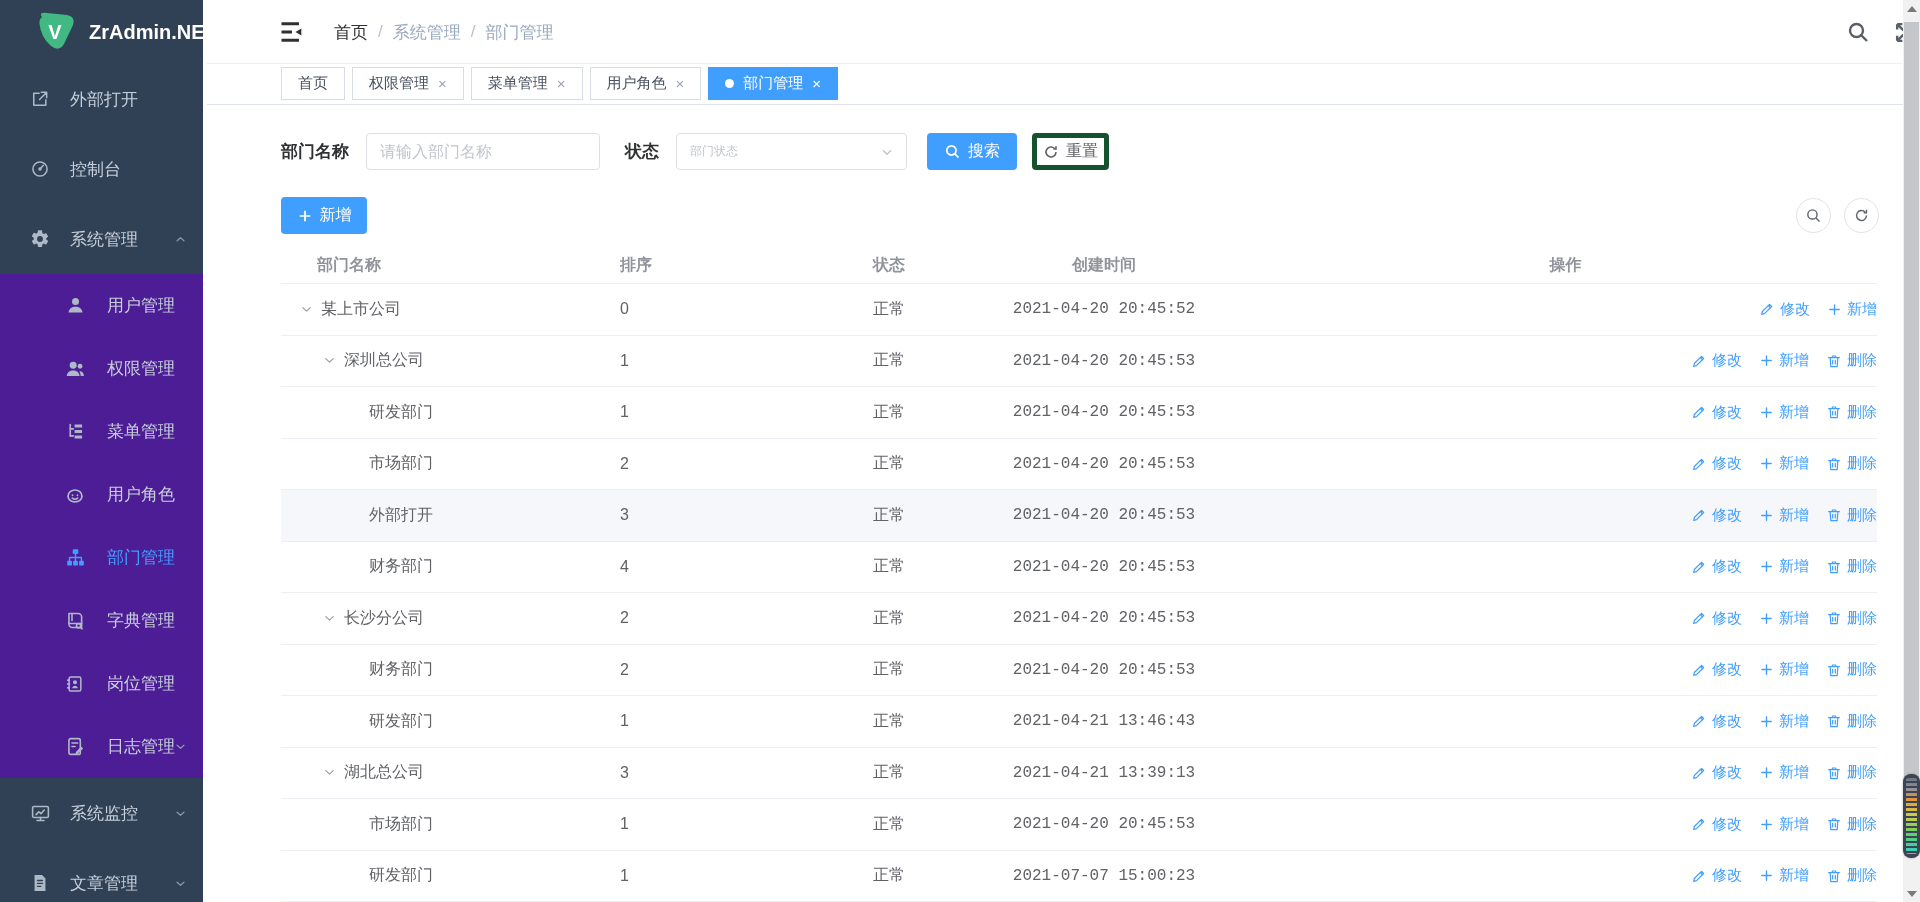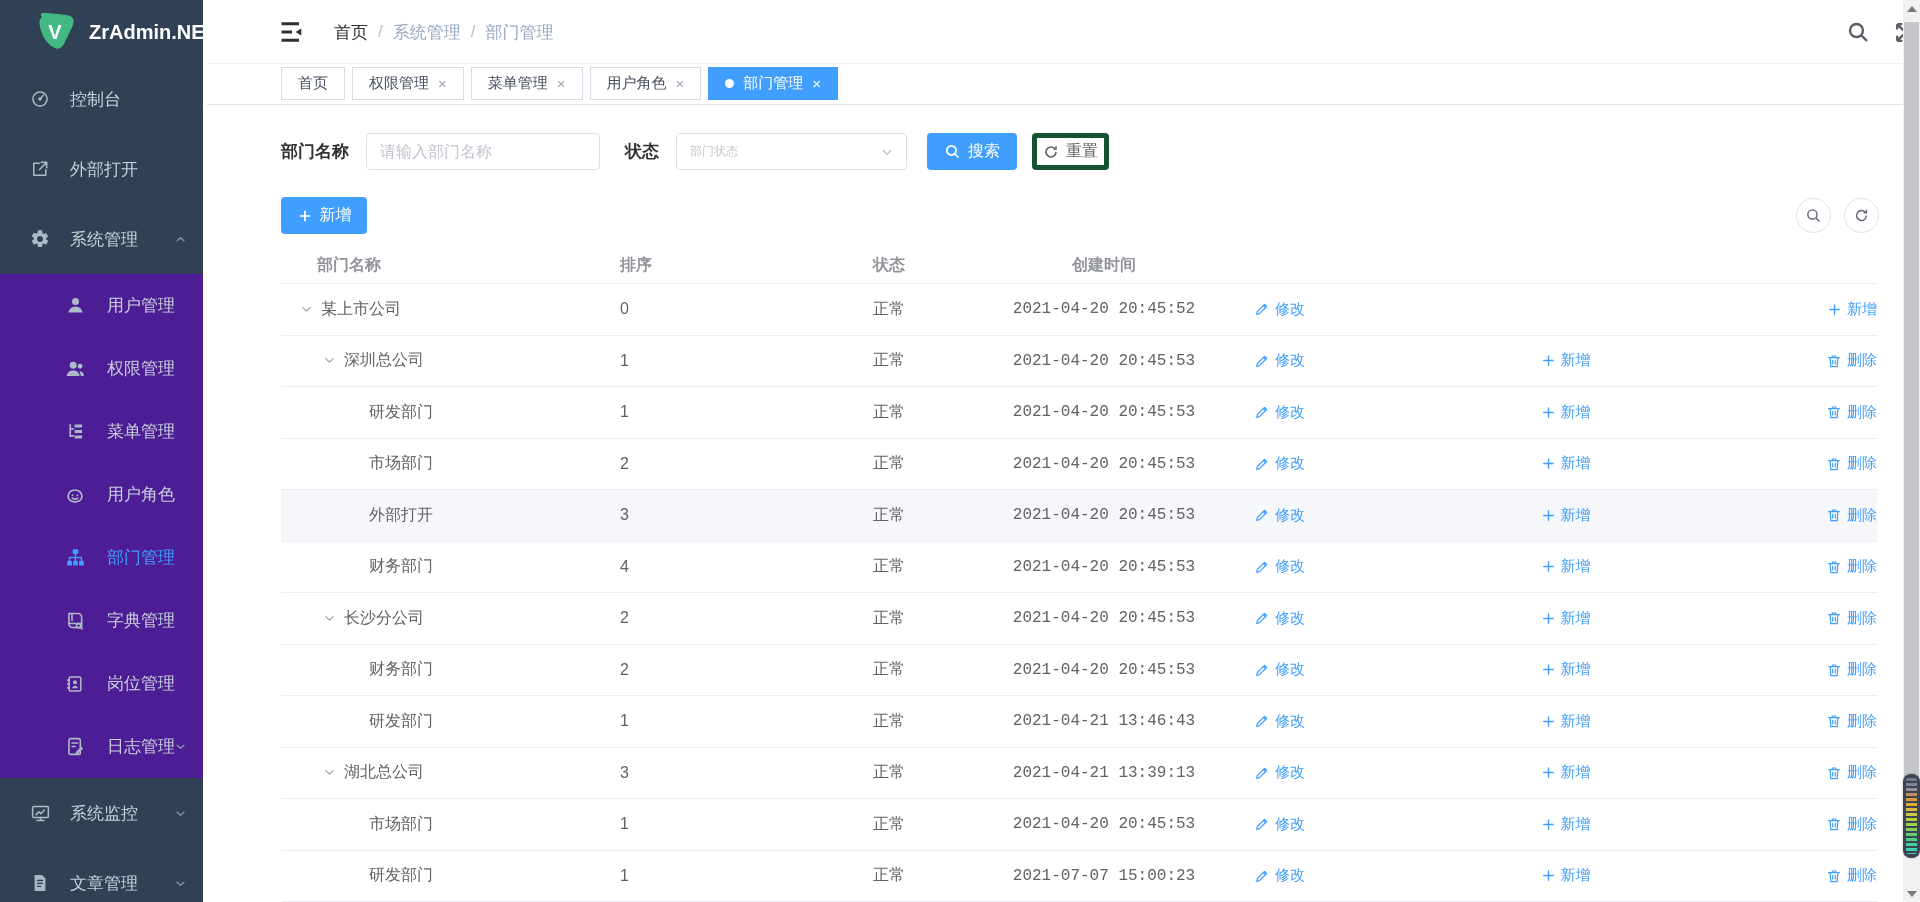--- a/index.html
+++ b/index.html
@@ -72,21 +72,21 @@
   .th-0 { padding-left:36px; } .th-1 { padding-left:26px; }
   .th-2, .th-3, .th-4 { text-align:center; }
   .t-row { height:51.5px; border-bottom:1px solid #ebeef5; color:#606266; font-size:16px; }
   .t-row.hl { background:#f5f7fa; }
   .cell-name { display:flex; align-items:center; padding-left:18px; }
   .tree-indent { flex:0 0 auto; }
   .tree-chev { width:22px; flex:0 0 auto; color:#97a0ae; display:flex; align-items:center; cursor:pointer; }
   .tree-spacer { width:24px; flex:0 0 auto; }
   .cell-order { padding-left:26px; }
   .cell-status, .cell-created { text-align:center;font-family:Liberation Mono, monospace; }
-  .cell-actions { display:flex; justify-content:space-between; gap:17px; }
+  .cell-actions { display:flex; justify-content:flex-end; gap:17px; }
   .action-link { color:#409eff; font-size:15px; display:flex; align-items:center; gap:5px; cursor:pointer; white-space:nowrap; }
   .a-icon { display:flex; }
 
   
   .scrollbar { position:absolute; right:0; top:0; width:17px; height:902px; background:#f1f1f1; z-index:9; }
   .sb-arrow { position:absolute; left:0; width:17px; height:17px; display:flex; align-items:center; justify-content:center; cursor:pointer; }
   .sb-up { top:0; } .sb-down { bottom:0; }
   .tri-up { width:0; height:0; border-left:5px solid transparent; border-right:5px solid transparent; border-bottom:6px solid #7a7a7a; }
   .tri-down { width:0; height:0; border-left:5px solid transparent; border-right:5px solid transparent; border-top:6px solid #7a7a7a; }
   .sb-thumb { position:absolute; left:1px; top:22px; width:15px; height:834px; background:#c4c6ca; cursor:pointer; }
@@ -107,35 +107,35 @@
         <path d="M9 6 Q5 1 14 2 L34 4 Q43 5.5 40 14 L31 33 Q26 41.5 17.5 34.5 Q8 26 6.5 13 Q6 8 9 6 Z" fill="#42b983"></path>
       </svg>
       <span class="logo-v">V</span>
     </span>
     <span class="logo-title">ZrAdmin.NET</span>
   </div>
   <nav>
       <div class="menu-top-item">
         <span class="m-icon">
           <svg width="20" height="20" viewBox="0 0 24 24" fill="none" stroke="currentColor" stroke-width="1.8" stroke-linecap="round" stroke-linejoin="round">
+            <path d="M11 5H4.5v14.5H19V13"></path>
+            <path d="M13.5 4H20v6.5M20 4l-8.5 8.5"></path>
+          </svg>
+        </span>
+        <span>外部打开</span>
+      </div>
+      <div class="menu-top-item">
+        <span class="m-icon">
+          <svg width="20" height="20" viewBox="0 0 24 24" fill="none" stroke="currentColor" stroke-width="1.8" stroke-linecap="round" stroke-linejoin="round">
             <circle cx="12" cy="12" r="8.5"></circle>
             <path d="M12 12l4-4.5"></path>
             <circle cx="12" cy="12" r="1.2" fill="currentColor"></circle>
           </svg>
         </span>
         <span>控制台</span>
-      </div>
-      <div class="menu-top-item">
-        <span class="m-icon">
-          <svg width="20" height="20" viewBox="0 0 24 24" fill="none" stroke="currentColor" stroke-width="1.8" stroke-linecap="round" stroke-linejoin="round">
-            <path d="M11 5H4.5v14.5H19V13"></path>
-            <path d="M13.5 4H20v6.5M20 4l-8.5 8.5"></path>
-          </svg>
-        </span>
-        <span>外部打开</span>
       </div>
       <div class="menu-top-item">
         <span class="m-icon">
           <svg width="20" height="20" viewBox="0 0 24 24" fill="currentColor">
             <path d="M19.43 12.98c.04-.32.07-.65.07-.98s-.03-.66-.07-.98l2.11-1.65a.5.5 0 0 0 .12-.64l-2-3.46a.5.5 0 0 0-.61-.22l-2.49 1a7.3 7.3 0 0 0-1.69-.98l-.38-2.65A.5.5 0 0 0 14 1.5h-4a.5.5 0 0 0-.49.42l-.38 2.65c-.61.25-1.17.59-1.69.98l-2.49-1a.5.5 0 0 0-.61.22l-2 3.46a.5.5 0 0 0 .12.64l2.11 1.65c-.04.32-.07.65-.07.98s.03.66.07.98l-2.11 1.65a.5.5 0 0 0-.12.64l2 3.46c.14.24.42.34.61.22l2.49-1c.52.39 1.08.73 1.69.98l.38 2.65c.05.28.27.42.49.42h4c.22 0 .44-.14.49-.42l.38-2.65a7.3 7.3 0 0 0 1.69-.98l2.49 1c.19.12.47.02.61-.22l2-3.46a.5.5 0 0 0-.12-.64l-2.11-1.65zM12 15.5a3.5 3.5 0 1 1 0-7 3.5 3.5 0 0 1 0 7z"></path>
           </svg>
         </span>
         <span>系统管理</span>
         <span class="m-chev">
           <svg width="15" height="15" viewBox="0 0 24 24" fill="none" stroke="currentColor" stroke-width="2" stroke-linecap="round" stroke-linejoin="round">
@@ -403,20 +403,21 @@
       </span>
     </div>
   </div>
 
   <div class="dept-table">
     <div class="t-grid t-head">
         <div class="th-0">部门名称</div>
         <div class="th-1">排序</div>
         <div class="th-2">状态</div>
         <div class="th-3">创建时间</div>
+        <div class="th-4">操作</div>
       </div>
     <div>
         <div class="t-grid t-row">
           <div class="cell-name">
             <span class="tree-indent" style="width: 0px;"></span>
             <span class="tree-chev">
               <svg width="15" height="15" viewBox="0 0 24 24" fill="none" stroke="currentColor" stroke-width="2" stroke-linecap="round" stroke-linejoin="round">
                 <path d="M6 9l6 5.6L18 9"></path>
               </svg>
             </span>

